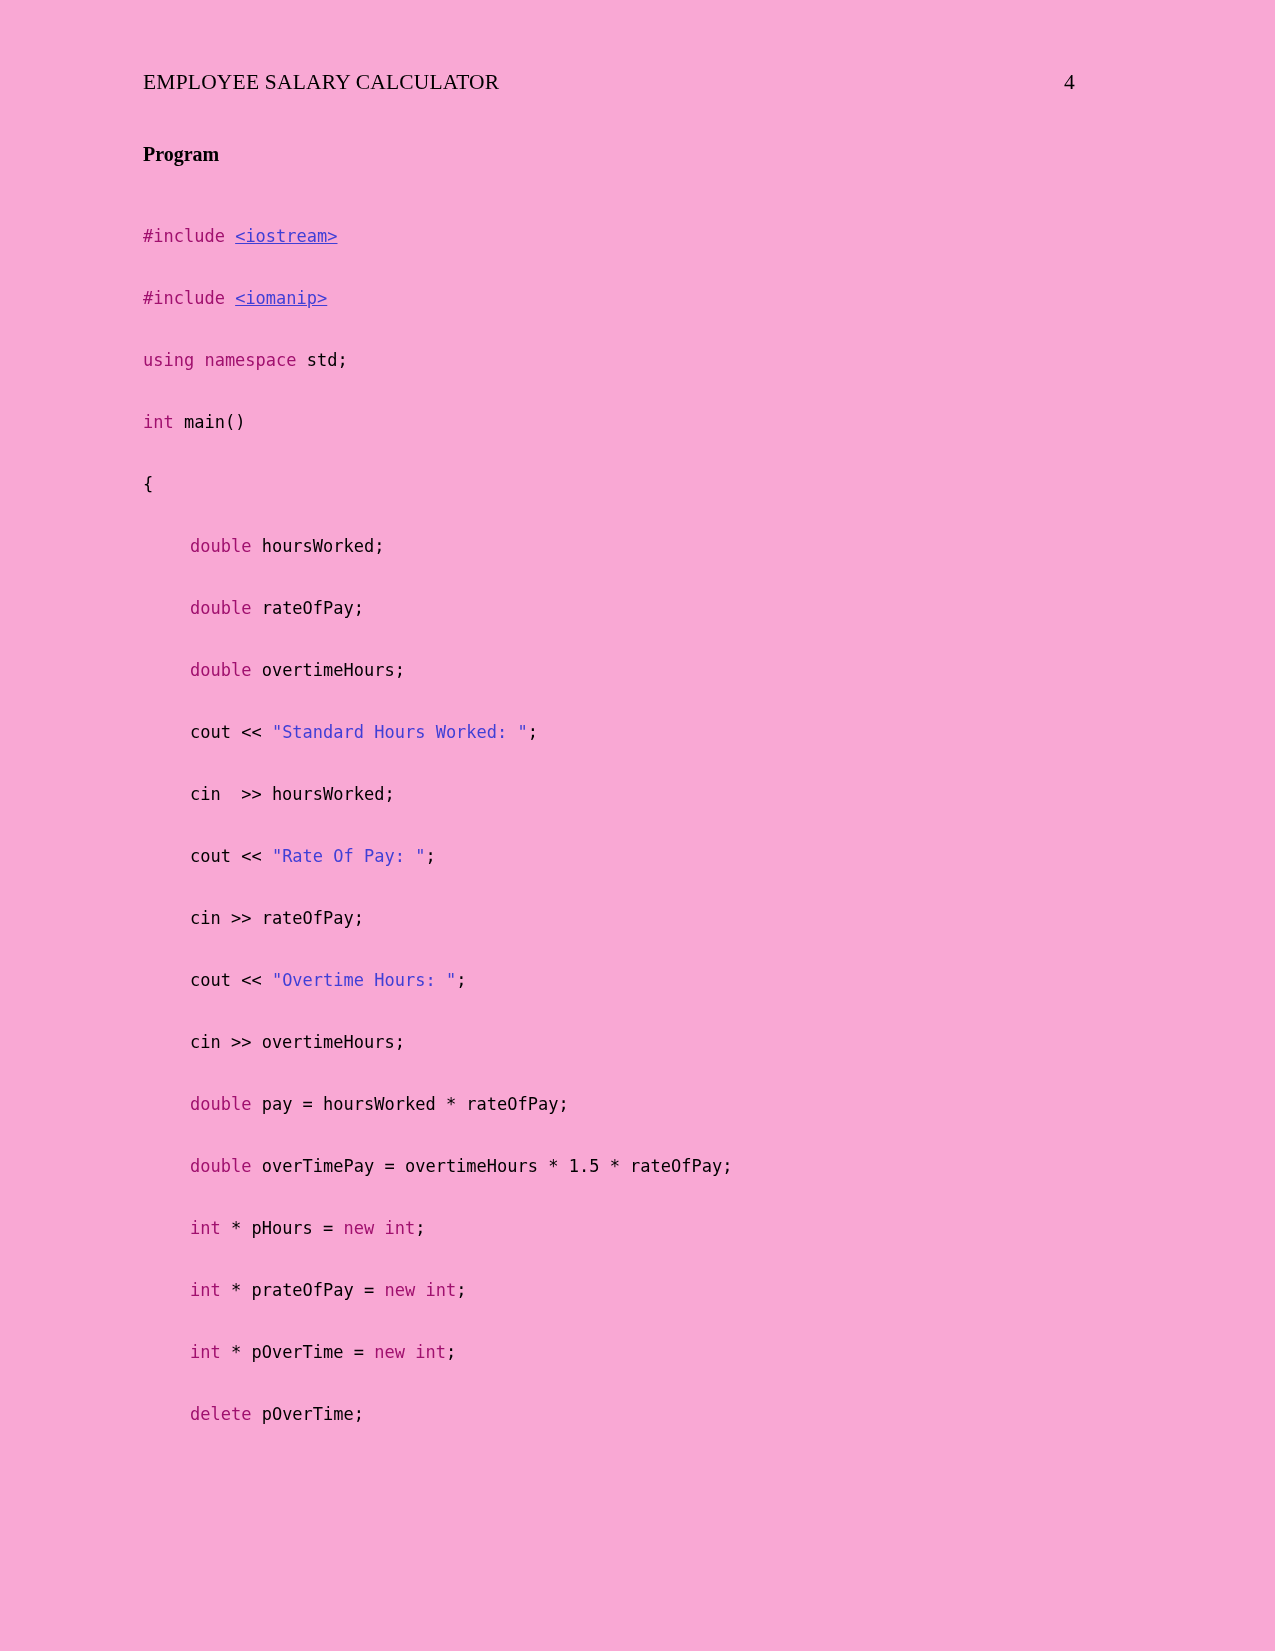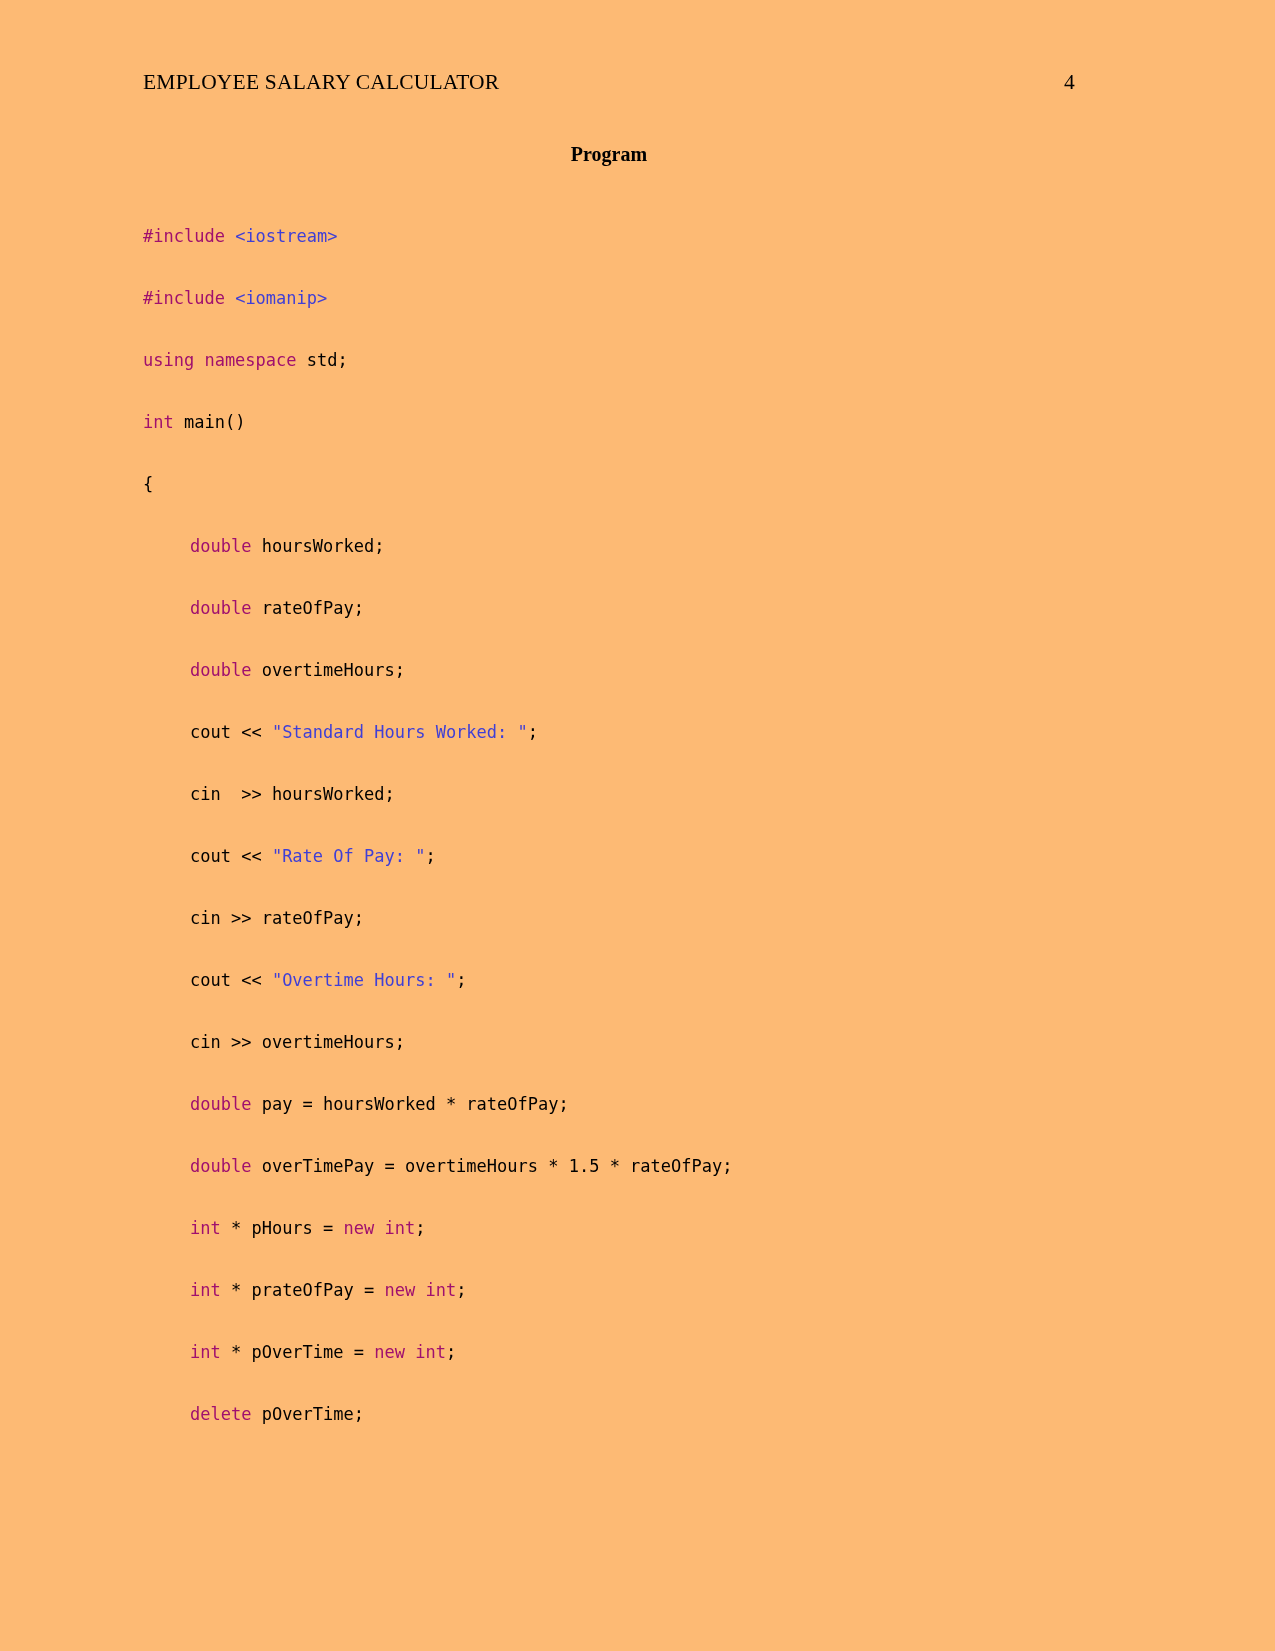--- a/index.html
+++ b/index.html
@@ -10,21 +10,21 @@
   body {
     width: 1275px;
     height: 1651px;
     position: relative;
     font-family: "Liberation Serif", "DejaVu Serif", serif;
     overflow: hidden;
   }
   .page {
     position: absolute;
     inset: 0;
-    background: #fdba74;
+    background: #f9a8d4;
   }
 
   
   .running-header {
     position: absolute;
     left: 143px;
     top: 70px;
     width: 932px;
     display: flex;
     justify-content: space-between;
@@ -36,21 +36,20 @@
   }
   .running-header .header-title { white-space: nowrap; }
   .running-header .page-number { font-size: 21.5px; }
 
   
   .section-title {
     position: absolute;
     left: 143px;
     top: 143px;
     width: 932px;
-    text-align: center;
     font-family: "Liberation Serif", "DejaVu Serif", serif;
     font-weight: bold;
     font-size: 20px;
     color: #000000;
   }
 
   
   .code-listing {
     position: absolute;
     left: 143px;
@@ -63,21 +62,21 @@
     white-space: pre;
   }
   .code-line {
     height: 62px;
     white-space: pre;
   }
   .indent-1 { padding-left: 47px; }
 
   .tok-kw   { color: #a0106e; font-weight: normal; }
   .tok-str  { color: #3f3fd6; }
-  .tok-inc  { color: #3f3fd6; }
+  .tok-inc  { color: #3f3fd6; text-decoration: underline; }
   .tok-fn   { color: #000000; font-weight: normal; }
   .tok-plain{ color: #000000; }
 </style>
 </head>
 <body>
 
 <div class="page">
 
   <div class="running-header">
     <span class="header-title">EMPLOYEE SALARY CALCULATOR</span>

